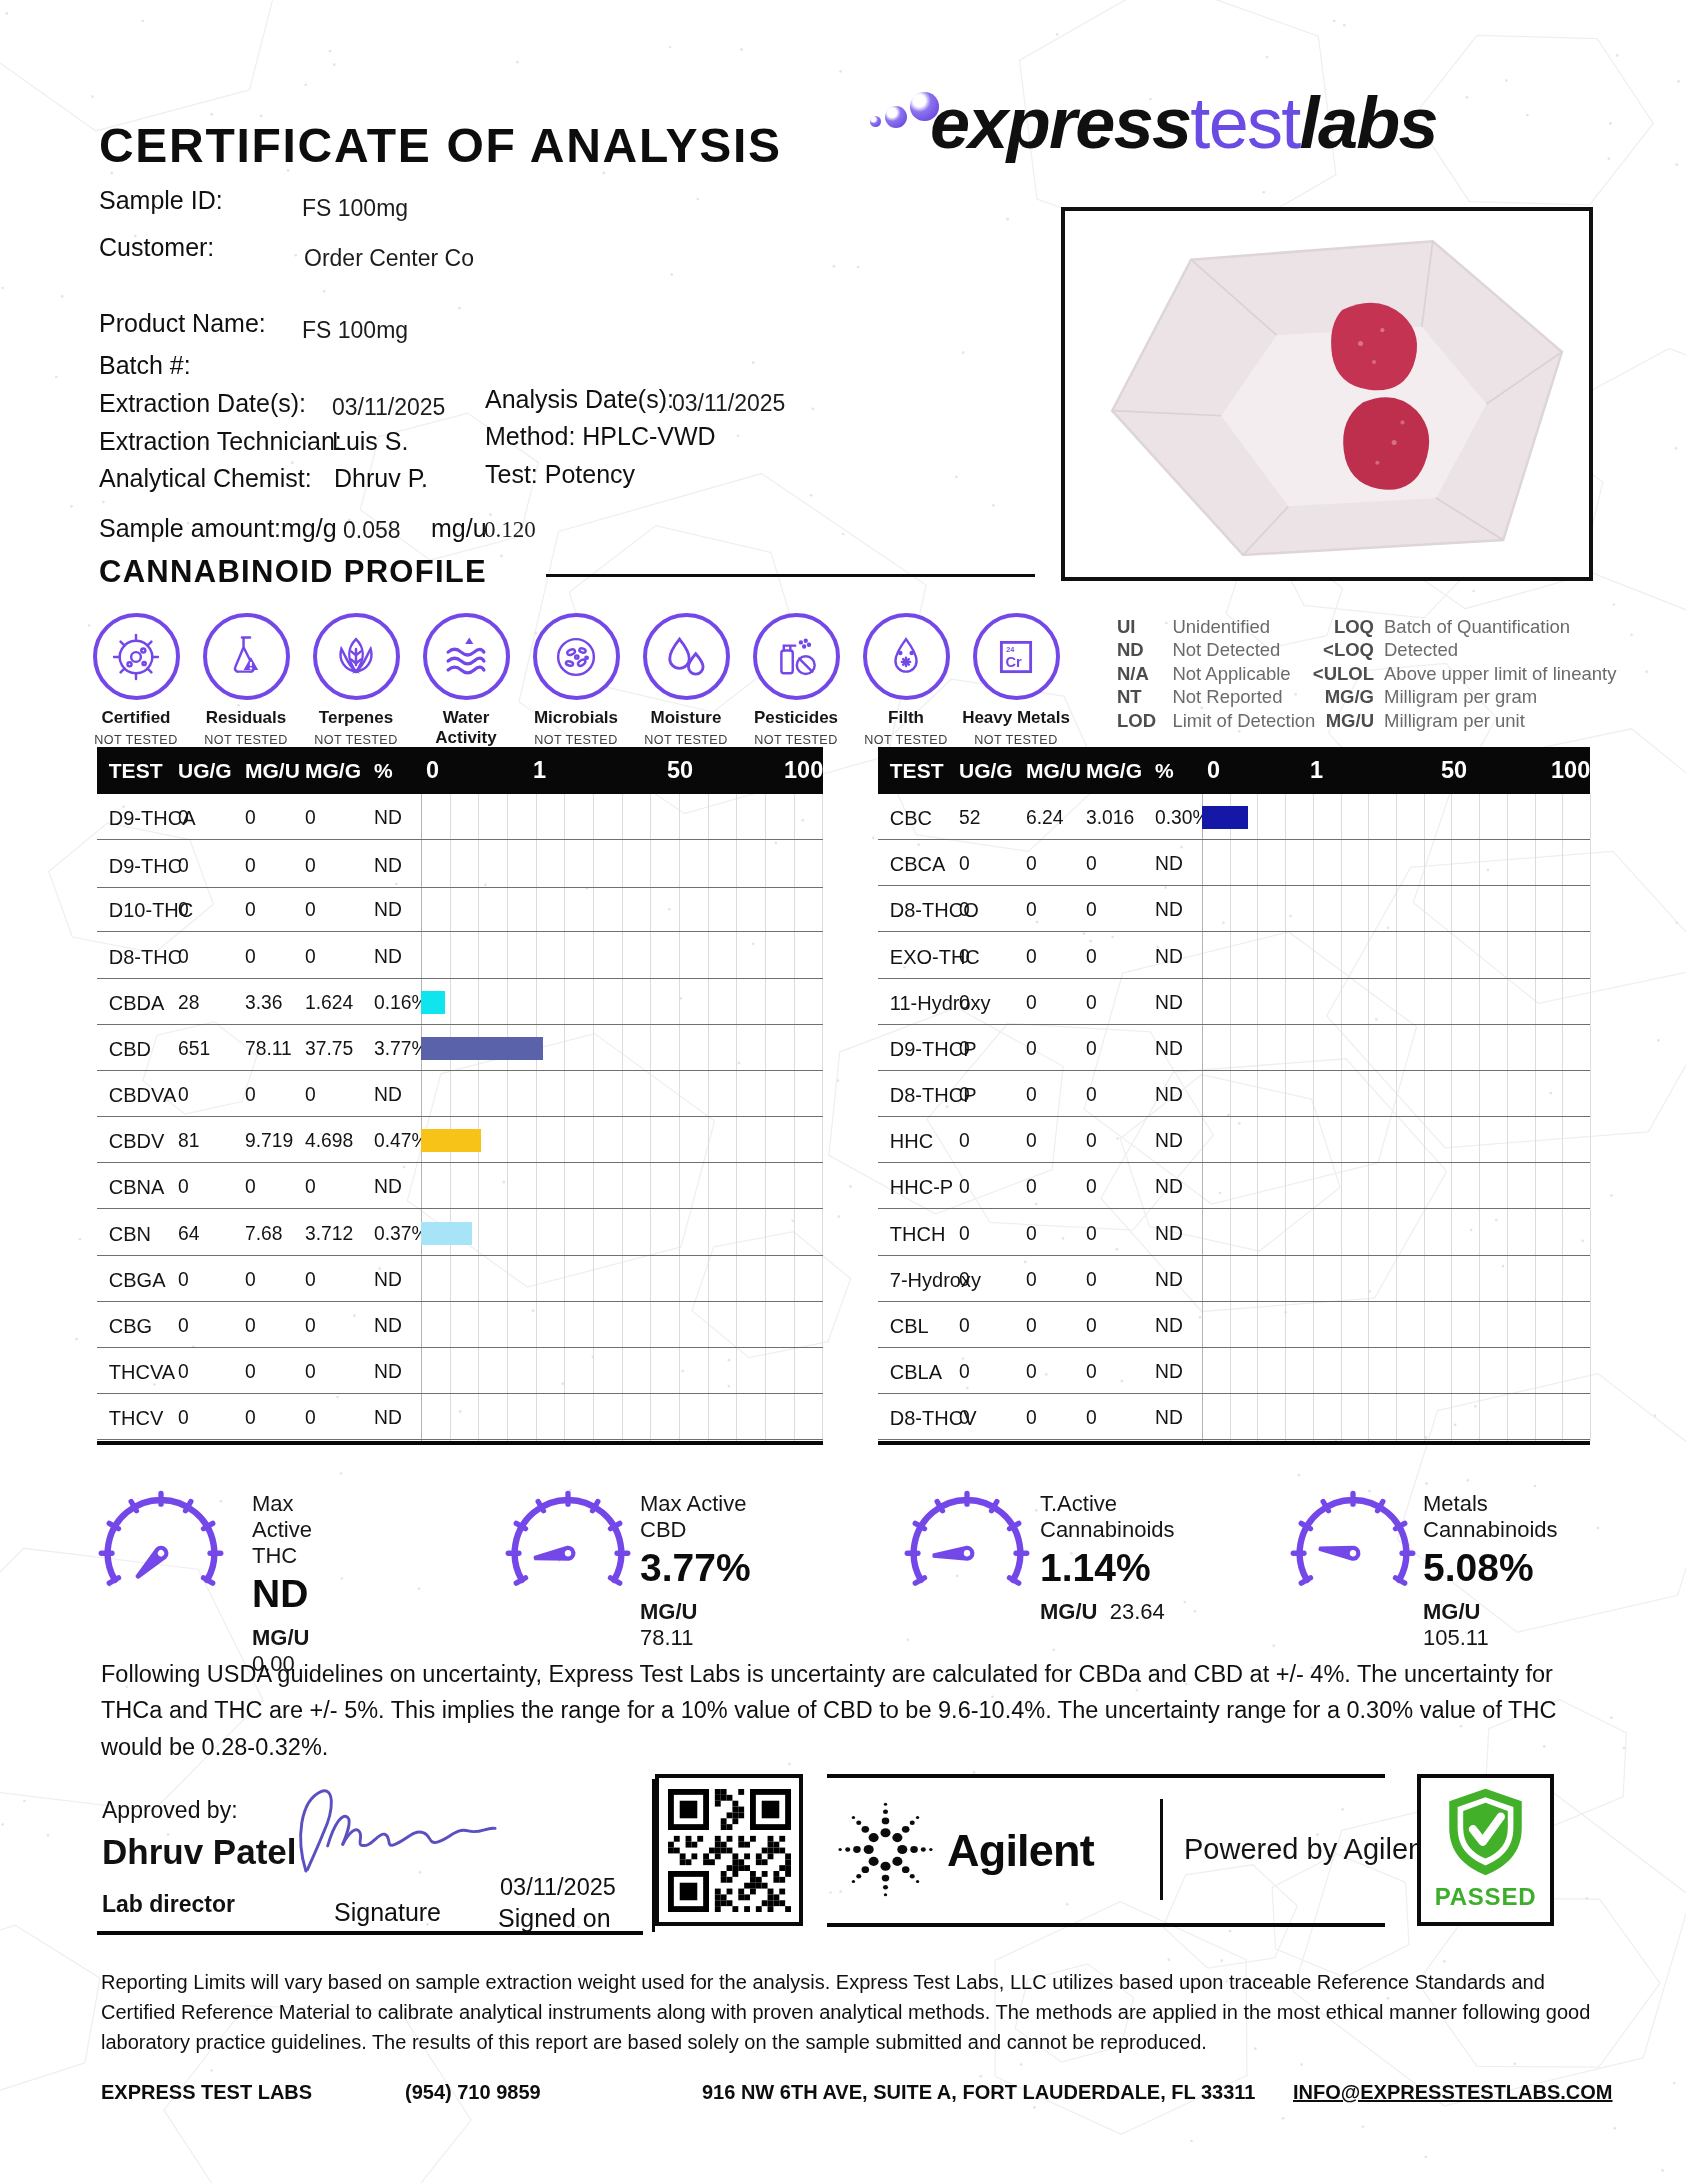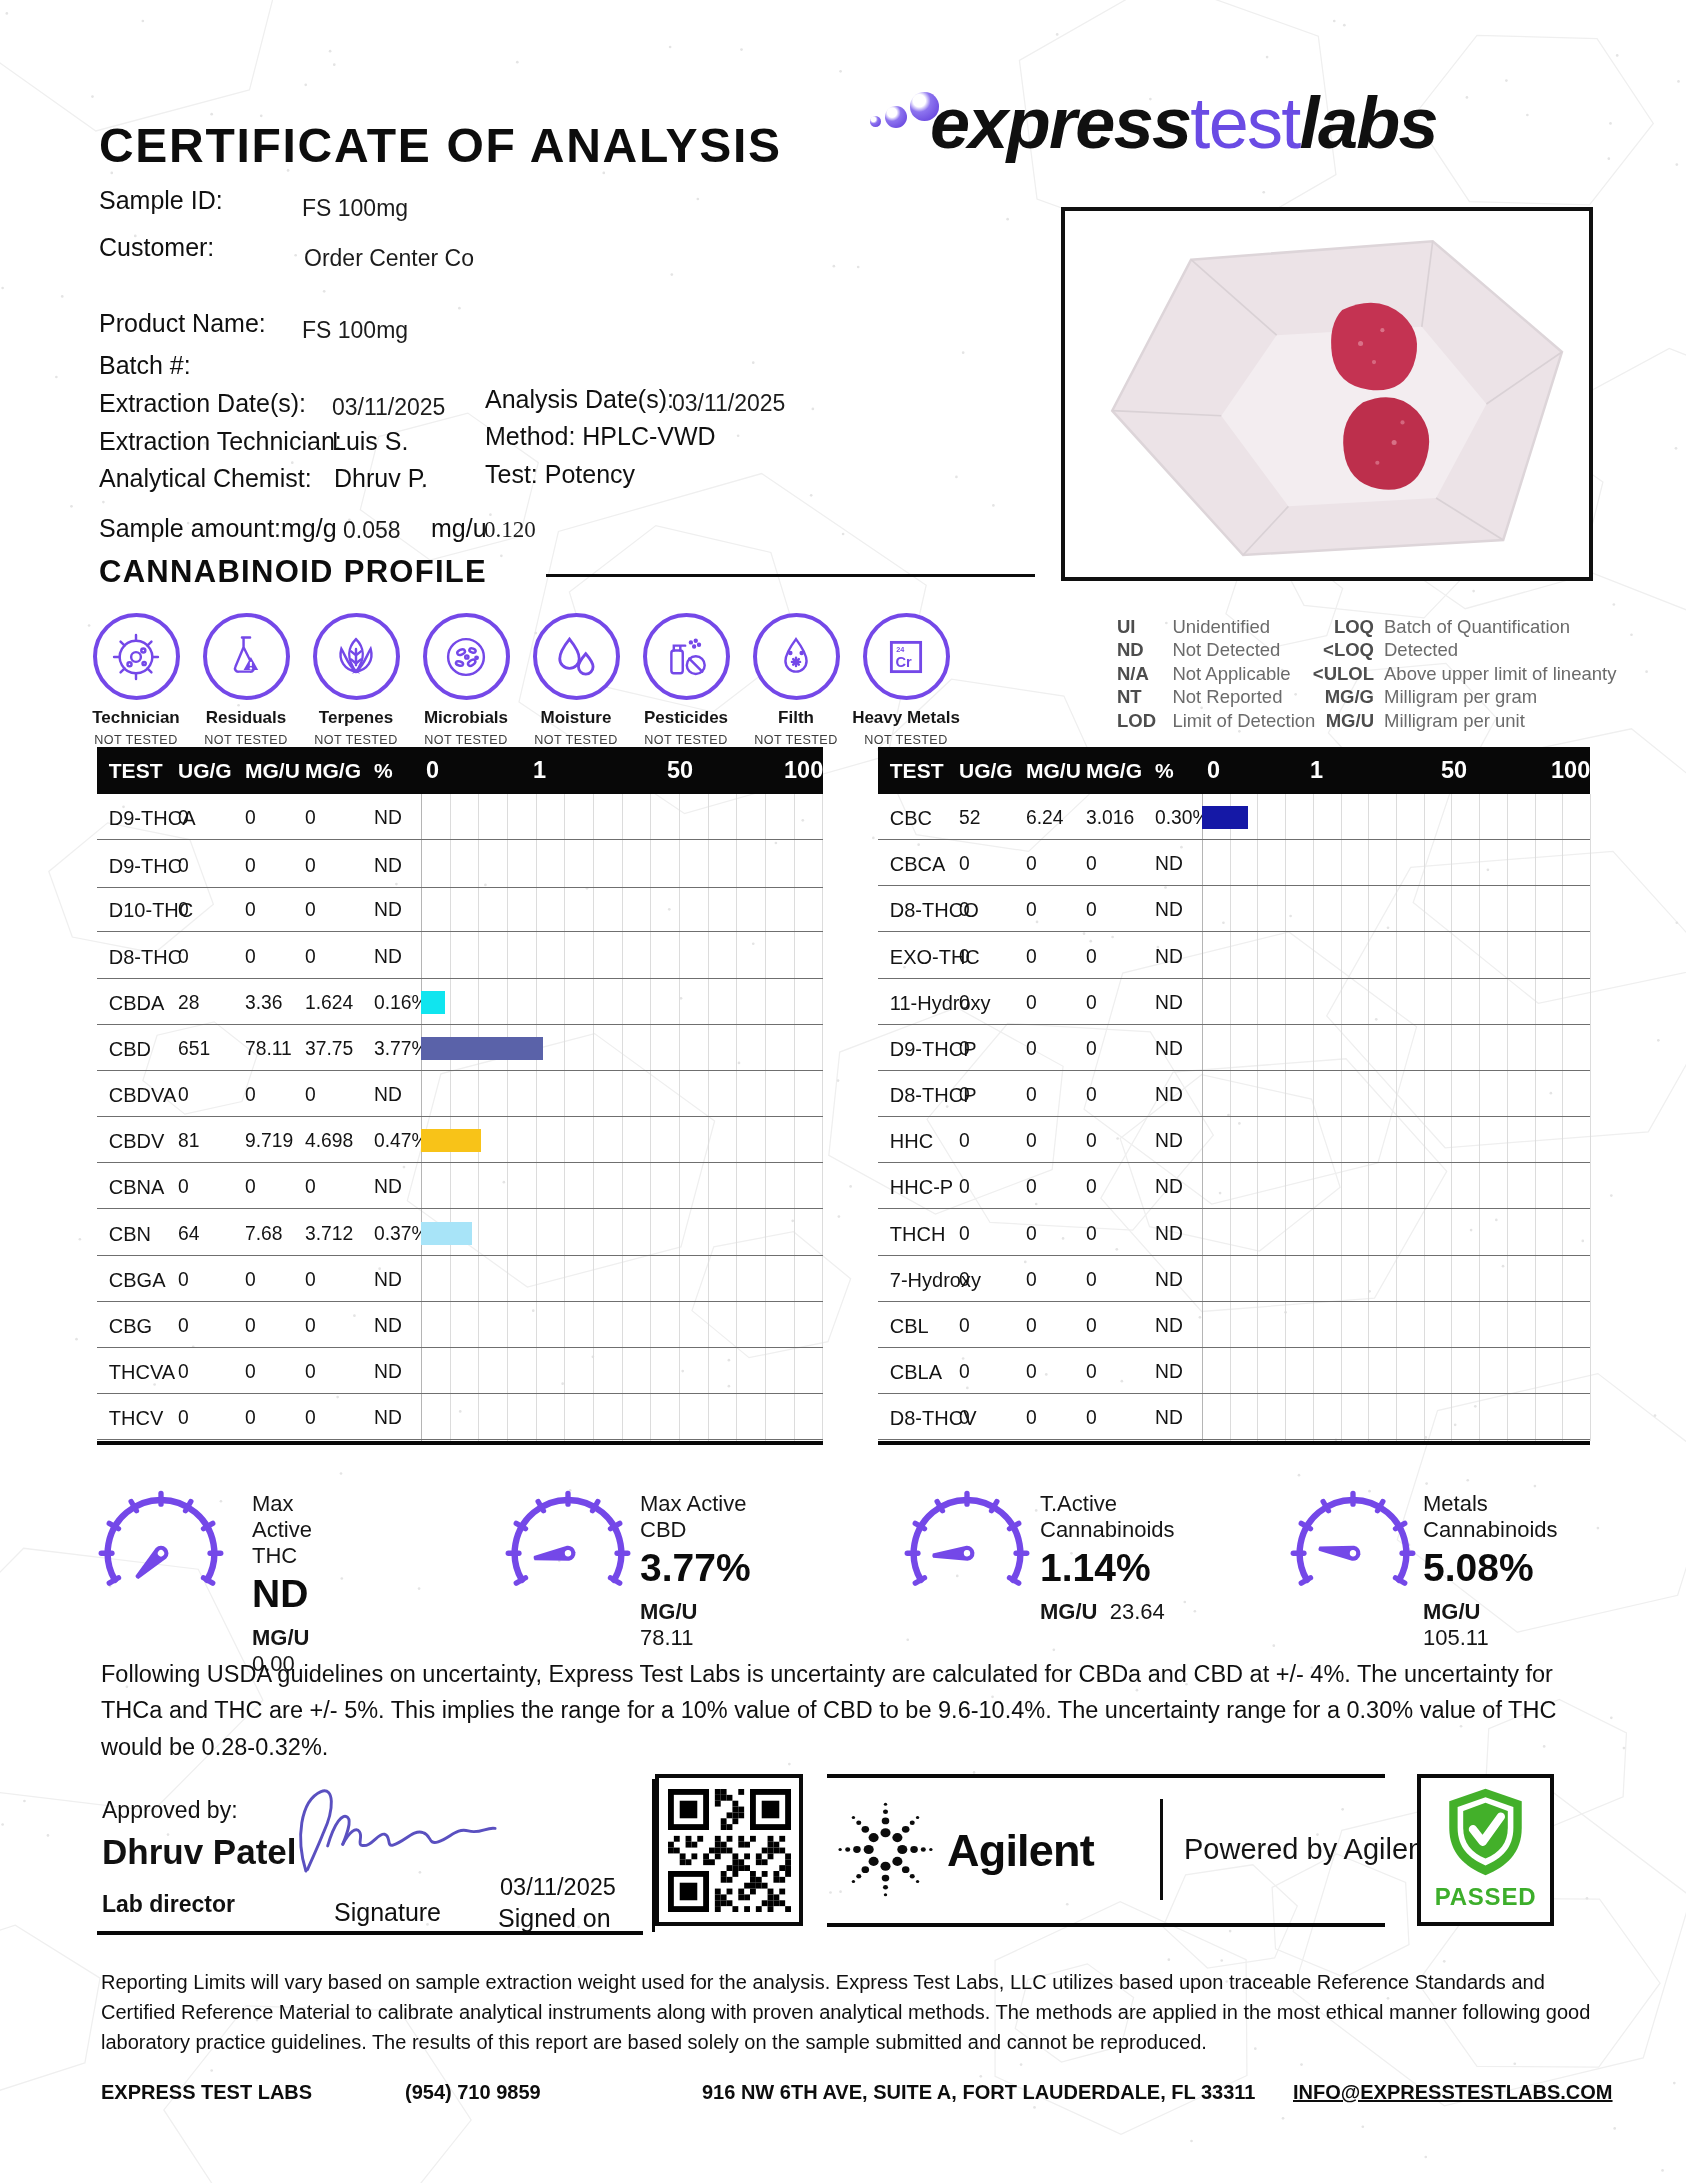--- a/index.html
+++ b/index.html
@@ -460,21 +460,21 @@
                 <line x1="46" y1="46" x2="51" y2="51"></line>
                 <line x1="13" y1="51" x2="18" y2="46"></line>
                 <line x1="46" y1="18" x2="51" y2="13"></line>
                 <circle cx="32" cy="32" r="6"></circle>
                 <circle cx="41" cy="24" r="2.5"></circle>
                 <circle cx="24" cy="41" r="2.5"></circle>
                 <circle cx="42" cy="40" r="2"></circle>
               </g>
             </svg>
           </div>
-          <div class="screen-label">Technician</div>
+          <div class="screen-label">Certified</div>
           <div class="screen-status">NOT TESTED</div>
         </div>
         <div class="screen-item">
           <div class="screen-circle">
             <svg width="52" height="52" viewBox="0 0 64 64">
               <g stroke="#7448e8" stroke-width="3" fill="none" stroke-linecap="round">
                 <path d="M27 8 h10 M29 8 v12 l12 24 a4 4 0 0 1 -4 6 H23 a4 4 0 0 1 -4 -6 l10 -24 V8"></path>
               </g>
               <path d="M38 32 l9 16 h-18 z" fill="#7448e8"></path>
               <line x1="38" y1="38" x2="38" y2="43" stroke="#fff" stroke-width="2.5"></line>
@@ -489,20 +489,34 @@
             <svg width="52" height="52" viewBox="0 0 64 64">
               <g stroke="#7448e8" stroke-width="3" fill="none" stroke-linecap="round">
                 <path d="M32 10 C42 20 44 34 32 50 C20 34 22 20 32 10 Z"></path>
                 <path d="M32 22 v20 M32 30 l-6 -5 M32 30 l6 -5 M32 40 l-6 -5 M32 40 l6 -5"></path>
                 <path d="M14 22 C20 32 22 42 32 50 C18 48 10 36 14 22 Z"></path>
                 <path d="M50 22 C44 32 42 42 32 50 C46 48 54 36 50 22 Z"></path>
               </g>
             </svg>
           </div>
           <div class="screen-label">Terpenes</div>
+          <div class="screen-status">NOT TESTED</div>
+        </div>
+        <div class="screen-item">
+          <div class="screen-circle">
+            <svg width="52" height="52" viewBox="0 0 64 64">
+              <g stroke="#7448e8" stroke-width="4" fill="none" stroke-linecap="round">
+                <path d="M10 26 q8 -7 16 0 t16 0 t12 0"></path>
+                <path d="M10 37 q8 -7 16 0 t16 0 t12 0"></path>
+                <path d="M10 48 q8 -7 16 0 t16 0 t12 0"></path>
+              </g>
+              <path d="M36 8 l5 8 h-10 z" fill="#7448e8"></path>
+            </svg>
+          </div>
+          <div class="screen-label">Water Activity</div>
           <div class="screen-status">NOT TESTED</div>
         </div>
         <div class="screen-item">
           <div class="screen-circle">
             <svg width="52" height="52" viewBox="0 0 64 64">
               <g stroke="#7448e8" stroke-width="3" fill="none">
                 <circle cx="32" cy="32" r="22"></circle>
                 <ellipse cx="26" cy="26" rx="5" ry="3" transform="rotate(-25 26 26)"></ellipse>
                 <ellipse cx="40" cy="24" rx="4" ry="2.5" transform="rotate(20 40 24)"></ellipse>
                 <ellipse cx="24" cy="40" rx="4.5" ry="2.5" transform="rotate(15 24 40)"></ellipse>

